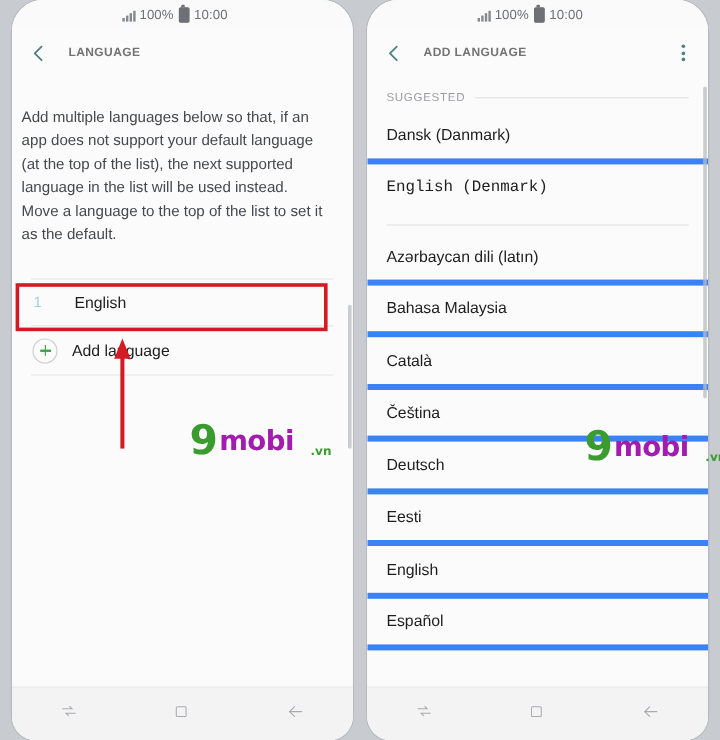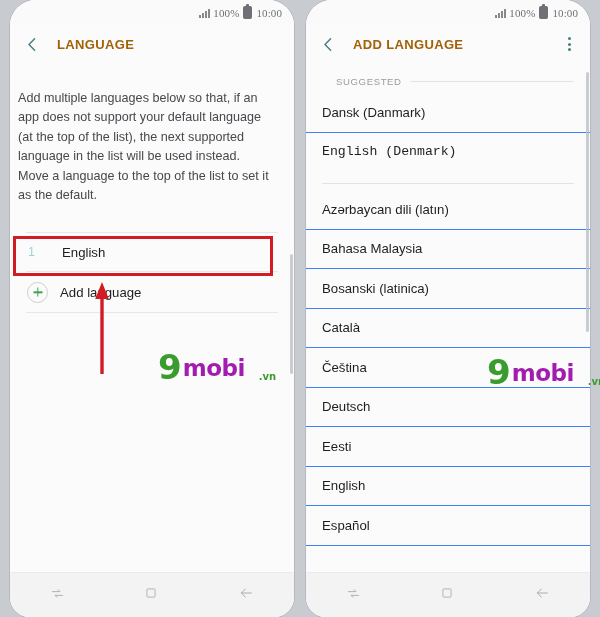--- a/index.html
+++ b/index.html
@@ -44,27 +44,26 @@
     min-height: 0;
     background: #fbfbfb;
   }
 
   
   .statusbar {
     height: 24px;
     flex: 0 0 24px;
     display: flex;
     align-items: center;
-    justify-content: flex-end;
+    justify-content: center;
     padding: 0 12px 0 0;
     background: #fafafa;
     color: #77797d;
     font-size: 11px;
     letter-spacing: 0.1px;
-    font-family: Liberation Serif, serif;
   }
   .sb-group {
     display: flex;
     align-items: flex-end;
     gap: 3px;
   }
   .sig {
     display: inline-flex;
     align-items: flex-end;
     gap: 1px;
@@ -109,24 +108,24 @@
     background: #fbfbfb;
   }
   .back-ic {
     width: 17px;
     height: 17px;
     flex: 0 0 auto;
     color: #4b7f82;
   }
   .appbar-title {
     margin-left: 16px;
-    font-size: 13px;
+    font-size: 10px;
     font-weight: bold;
     letter-spacing: 0.35px;
-    color: #a16207;
+    color: #737373;
     flex: 1 1 auto;
     white-space: nowrap;
   }
   .kebab {
     width: 18px;
     height: 18px;
     display: flex;
     flex-direction: column;
     align-items: center;
     justify-content: center;
@@ -213,33 +212,32 @@
     display: flex;
     align-items: center;
     gap: 8px;
     padding: 12px 16px 6px 16px;
   }
   .sect-label {
     font-size: 9.6px;
     letter-spacing: 0.6px;
     color: #9a9ca0;
     white-space: nowrap;
-    margin-left: 14px;
   }
   .sect-rule {
     flex: 1 1 auto;
     height: 1px;
     background: #e3e3e5;
   }
   .opt-row {
     display: flex;
     align-items: center;
     height: 38.5px;
     padding: 0 16px;
-    border-bottom: 1px solid #3b82f6;
+    border-bottom: 5px solid #3b82f6;
     font-size: 13.2px;
     color: #1e1e1e;
   }
   .opt-row.no-rule { border-bottom: none; font-family: Liberation Mono, monospace; }
 
   
   .scrollhint {
     position: absolute;
     right: 1.5px;
     width: 2.5px;
@@ -425,21 +423,20 @@
           <span class="sect-rule"></span>
         </div>
         <div class="opt-row">Dansk (Danmark)</div>
         <div class="opt-row no-rule">English (Denmark)</div>
 
         <div class="sect-head">
           <span class="sect-rule"></span>
         </div>
         <div class="opt-row">Azərbaycan dili (latın)</div>
         <div class="opt-row">Bahasa Malaysia</div>
-        <div class="opt-row">Bosanski (latinica)</div>
         <div class="opt-row">Català</div>
         <div class="opt-row">Čeština</div>
         <div class="opt-row">Deutsch</div>
         <div class="opt-row">Eesti</div>
         <div class="opt-row">English</div>
         <div class="opt-row">Español</div>
 
         <div class="scrollhint" style="top:8px;height:260px;"></div>
       </div>
 

